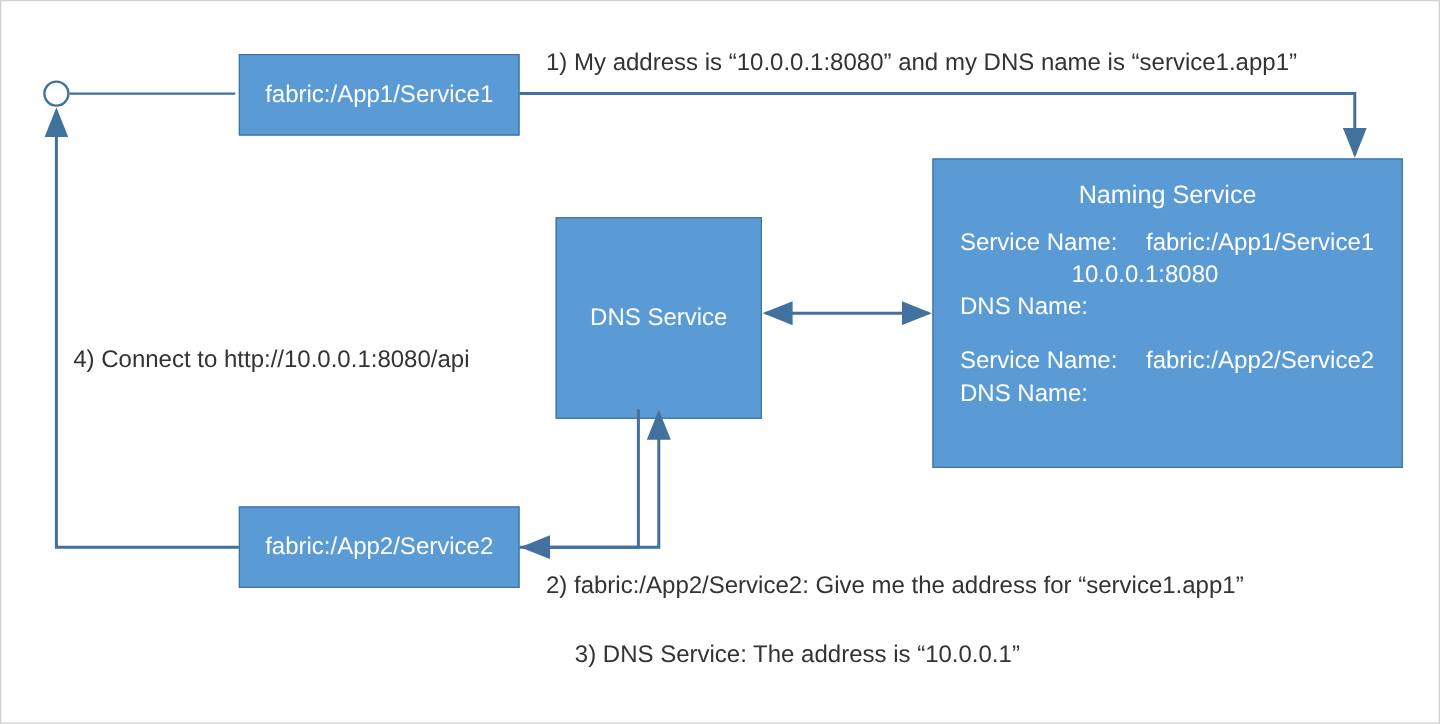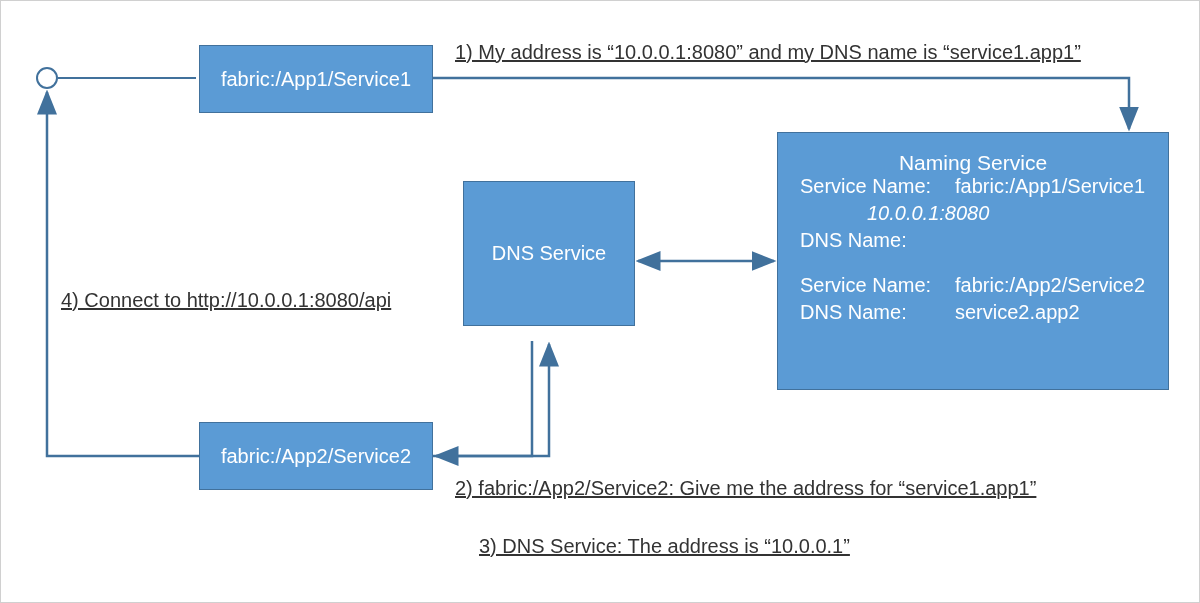--- a/index.html
+++ b/index.html
@@ -29,46 +29,45 @@
     .naming-box {
       position: absolute;
       background: #5b9bd5;
       border: 1.5px solid #41719c;
       color: #ffffff;
       padding: 18px 22px;
       font-size: 20px;
     }
     .naming-title {
       text-align: center;
+      margin-bottom: 16px;
       font-size: 21px;
     }
     .naming-row {
       display: flex;
       margin-bottom: 4px;
     }
     .naming-label {
       width: 155px;
       flex-shrink: 0;
     }
     .naming-value {
       flex: 1;
     }
     .naming-indent {
-      margin-left: 67px;
+      margin-left: 93px;
       margin-bottom: 4px;
-      font-style: italic;
     }
     .naming-gap {
       height: 18px;
     }
     .label {
       position: absolute;
       color: #333333;
       font-size: 20px;
-      text-decoration: underline;
     }
     .origin-circle {
       position: absolute;
       width: 22px;
       height: 22px;
       border: 2.5px solid #41719c;
       border-radius: 50%;
       background: #ffffff;
     }
     svg.arrows {
@@ -86,42 +85,41 @@
 <div class="origin-circle" style="left:35px; top:66px;"></div>
 
 <div class="box" style="left:198px; top:44px; width:234px; height:68px;">
   <span>fabric:/App1/Service1</span>
 </div>
 
 <div class="box" style="left:198px; top:421px; width:234px; height:68px;">
   <span>fabric:/App2/Service2</span>
 </div>
 
-<div class="box" style="left:462px; top:180px; width:172px; height:145px;">
+<div class="box" style="left:462px; top:180px; width:172px; height:168px;">
   <span>DNS Service</span>
 </div>
 
 <div class="naming-box" style="left:776px; top:131px; width:392px; height:258px;">
   <div class="naming-title">Naming Service</div>
   <div class="naming-row">
     <span class="naming-label">Service Name:</span>
     <span class="naming-value">fabric:/App1/Service1</span>
   </div>
   <div class="naming-indent">10.0.0.1:8080</div>
   <div class="naming-row">
     <span class="naming-label">DNS Name:</span>
   </div>
   <div class="naming-gap"></div>
   <div class="naming-row">
     <span class="naming-label">Service Name:</span>
     <span class="naming-value">fabric:/App2/Service2</span>
   </div>
   <div class="naming-row">
     <span class="naming-label">DNS Name:</span>
-    <span class="naming-value">service2.app2</span>
   </div>
 </div>
 
 <div class="label" style="left:454px; top:40px;">1) My address is “10.0.0.1:8080” and my DNS name is “service1.app1”</div>
 <div class="label" style="left:60px; top:248px;margin-top:40px;">4) Connect to http://10.0.0.1:8080/api</div>
 <div class="label" style="left:454px; top:476px;">2) fabric:/App2/Service2: Give me the address for “service1.app1”</div>
 <div class="label" style="left:478px; top:534px;">3) DNS Service: The address is “10.0.0.1”</div>
 
 <svg class="arrows">
   <defs>

